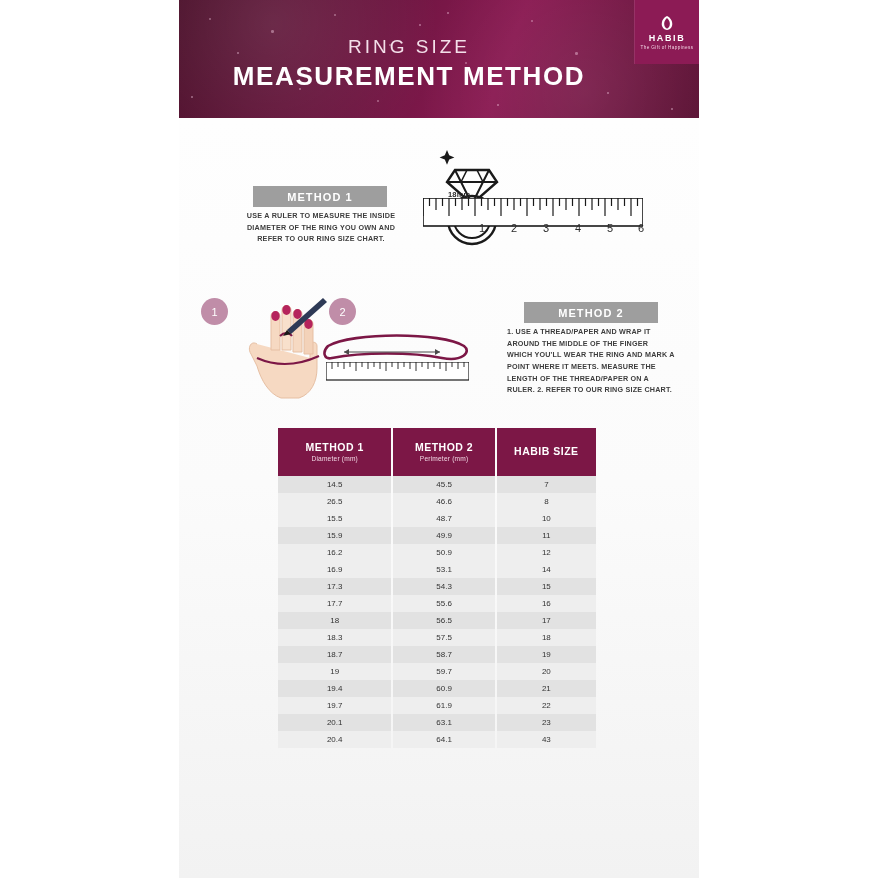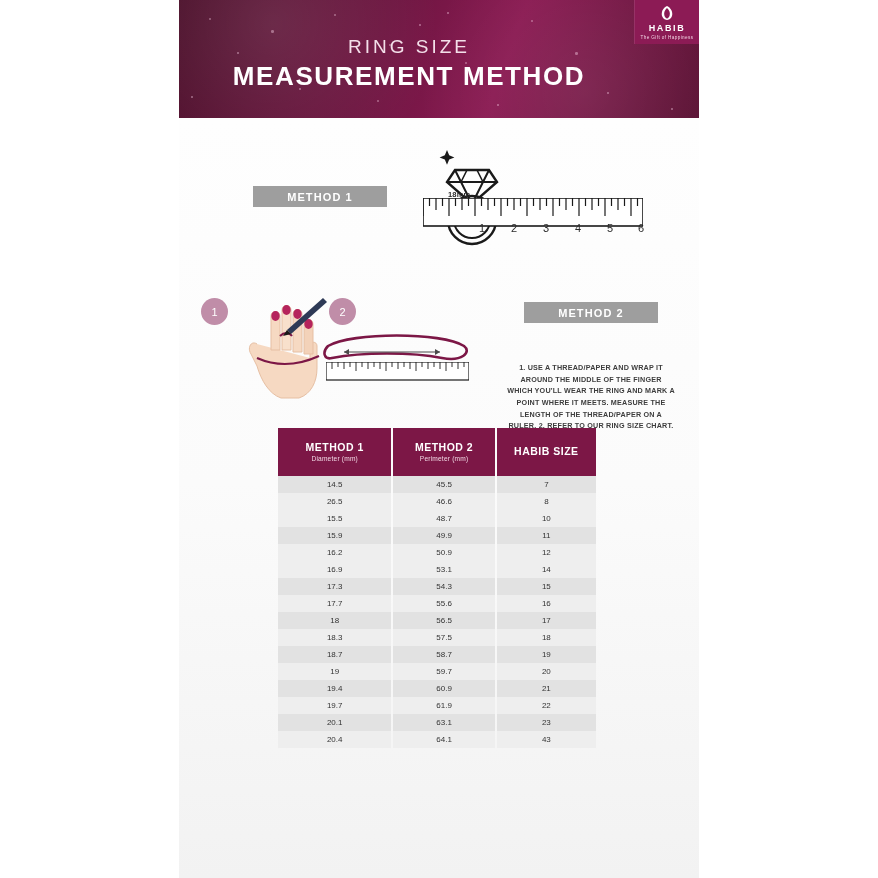--- a/index.html
+++ b/index.html
@@ -67,21 +67,21 @@
     letter-spacing: 1.6px;
     font-weight: 700;
     margin-top: 3px;
     color: #ffffff;
   }
   .logo-box {
     position: absolute;
     right: 0;
     top: 0;
     width: 64px;
-    height: 44px;
+    height: 64px;
     background: #8c1b55;
     display: flex;
     flex-direction: column;
     align-items: center;
     justify-content: center;
     border-left: 1px solid rgba(255,255,255,0.10);
   }
   .logo-mark {
     width: 22px; height: 16px;
     margin-bottom: 2px;
@@ -171,27 +171,25 @@
     letter-spacing: 1.1px;
     display: flex;
     align-items: center;
     justify-content: center;
   }
   .m2-text {
     position: absolute;
     left: 328px;
     top: 326px;
     width: 168px;
-    text-align: center;
     font-size: 7.2px;
     line-height: 1.62;
     letter-spacing: .2px;
     color: #3d3d3d;
     font-weight: 700;
-    margin-top: 36px;
   }
   .step-circle {
     position: absolute;
     width: 27px;
     height: 27px;
     border-radius: 50%;
     background: #c08da8;
     color: #ffffff;
     font-size: 11px;
     display: flex;
@@ -305,20 +303,21 @@
         <svg class="logo-mark" viewBox="0 0 44 32">
           <path d="M22 2 C14 6, 10 14, 12 22 C14 28, 20 30, 22 30 C24 30, 30 28, 32 22 C34 14, 30 6, 22 2 Z" fill="#ffffff"></path>
           <path d="M22 6 C17 10, 15 16, 17 22 C18.5 26, 22 27, 22 27 C22 27, 25.5 26, 27 22 C29 16, 27 10, 22 6 Z" fill="#8c1b55"></path>
         </svg>
         <div class="logo-word">HABIB</div>
         <div class="logo-tag">The Gift of Happiness</div>
       </div>
     </div>
 
     <div class="m1-badge">METHOD 1</div>
+    <div class="m1-text">USE A RULER TO MEASURE THE INSIDE DIAMETER OF THE RING YOU OWN AND REFER TO OUR RING SIZE CHART.</div>
 
     <svg class="ring-art" viewBox="0 0 90 106">
 
       <path d="M20 8 l2.2 5.2 5.2 2.2 -5.2 2.2 -2.2 5.2 -2.2 -5.2 -5.2 -2.2 5.2 -2.2 Z" fill="#1a1a1a"></path>
 
       <path d="M28 28 L62 28 L70 40 L45 62 L20 40 Z" fill="none" stroke="#1a1a1a" stroke-width="2.4"></path>
       <path d="M28 28 L34 40 L45 62 L56 40 L62 28" fill="none" stroke="#1a1a1a" stroke-width="2"></path>
       <path d="M20 40 L70 40" stroke="#1a1a1a" stroke-width="2"></path>
       <path d="M34 40 L40 28 M56 40 L50 28" stroke="#1a1a1a" stroke-width="1.6"></path>
 

